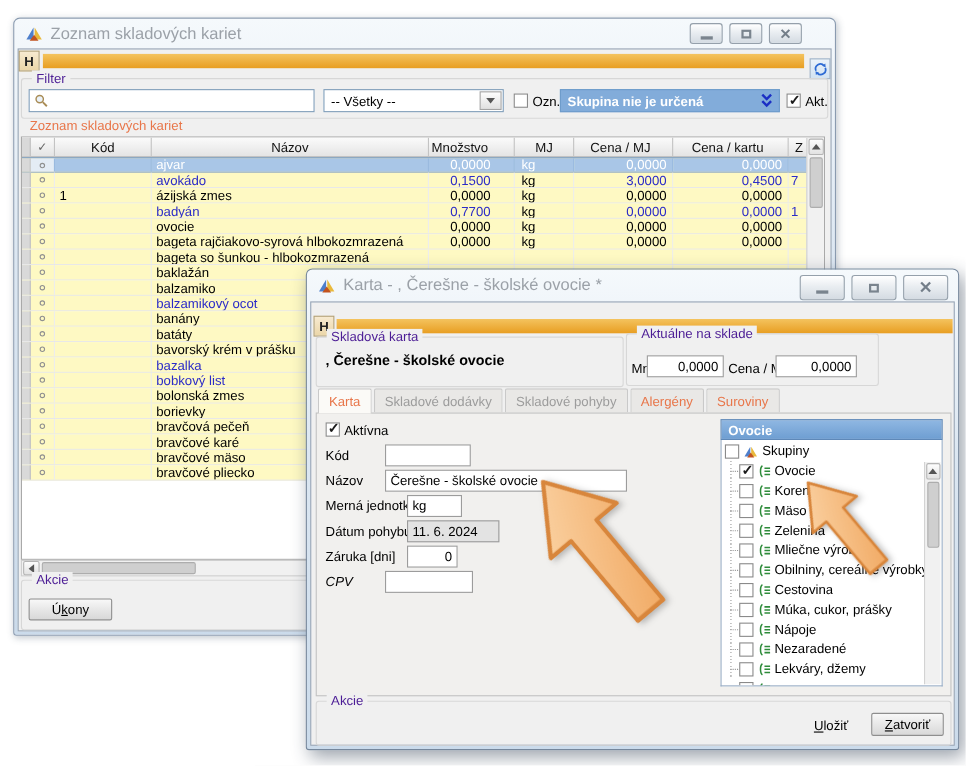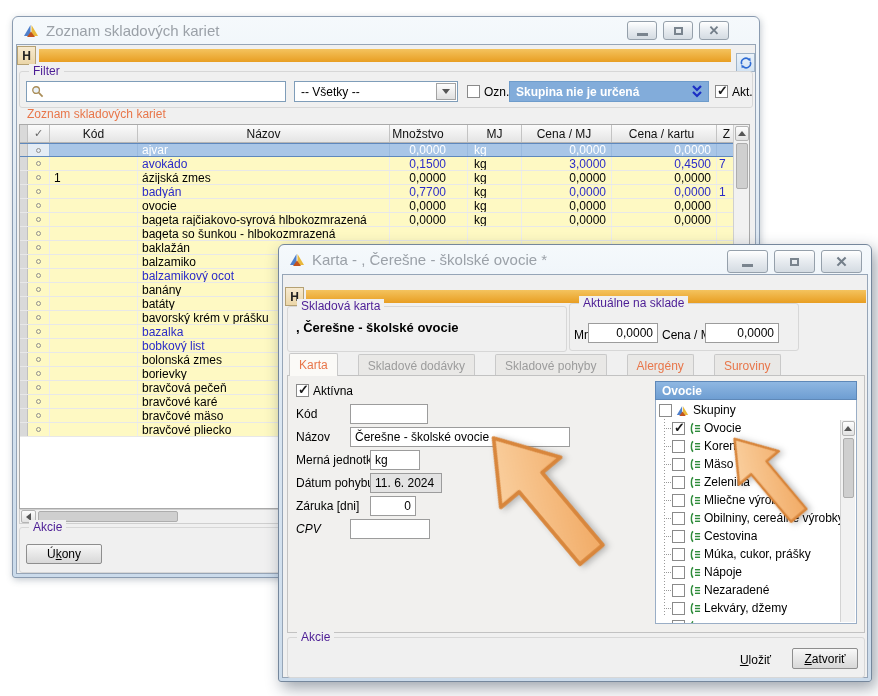--- a/index.html
+++ b/index.html
@@ -125,21 +125,21 @@
   .item-name{position:absolute;left:8px;top:13px;font-size:13px;font-weight:bold;white-space:nowrap}
   .stockgrp{left:286px;top:28px;width:230px;height:48px}
   .s-label{position:absolute;font-size:12px;color:#000}
   .f-input{position:absolute;height:20px;background:#fff;border:1px solid #9C9C9C;
            display:flex;align-items:center;padding:0 4px;font-size:12px;white-space:nowrap;overflow:hidden}
   .f-input.ro{background:#E3E3E3}
   .f-input.rt{justify-content:flex-end}
   .mn-in{left:18px;top:19px;width:70px;justify-content:flex-end}
   .cm-in{left:135px;top:19px;width:74px;justify-content:flex-end}
 
-  .tabbar{position:absolute;left:6px;top:78px;height:23px;display:flex;gap:20px;align-items:flex-end}
+  .tabbar{position:absolute;left:6px;top:78px;height:23px;display:flex;gap:2px;align-items:flex-start}
   .tab{height:22px;padding:0 9px;display:flex;align-items:center;font-size:12px;
        border:1px solid #C9C9C9;border-bottom:none;border-radius:2px 2px 0 0;background:#E9E8E6;color:#E8764A}
   .tab.active{background:#FBFAF7;height:23px;position:relative;z-index:3;color:#E8764A}
   .tab.disabled{color:#9C9C9C}
   .content{position:absolute;left:4px;top:100px;width:578px;height:258px;border:1px solid #C2C2C2;
            background:#F1F0EE}
   .aktivna{left:8px;top:8px}
   .f-label{position:absolute;left:8px;font-size:12px;white-space:nowrap}
 
   .gpanel{position:absolute;left:367px;top:5px;width:202px;height:243px}
@@ -604,21 +604,21 @@
           <span>Aktívna</span>
         </label>
         <div>
             <div class="f-label" style="top: 31px;">Kód</div>
             <div class="f-input" style="top: 28px; left: 62px; width: 78px;"></div>
             <div class="f-label" style="top: 54px;">Názov</div>
             <div class="f-input" style="top: 51px; left: 62px; width: 220px;">Čerešne - školské ovocie</div>
             <div class="f-label" style="top: 77px;">Merná jednotka</div>
             <div class="f-input" style="top: 74px; left: 82px; width: 50px;">kg</div>
             <div class="f-label" style="top: 100px;">Dátum pohybu</div>
-            <div class="f-input ro" style="top: 97px; left: 82px; width: 72px;">11. 6. 2024</div>
+            <div class="f-input ro" style="top: 97px; left: 82px; width: 84px;">11. 6. 2024</div>
             <div class="f-label" style="top: 123px;">Záruka [dni]</div>
             <div class="f-input rt" style="top: 120px; left: 82px; width: 46px;">0</div>
             <div class="f-label" style="top: 146px; font-style: italic;">CPV</div>
             <div class="f-input" style="top: 143px; left: 62px; width: 80px;"></div>
           </div>
 
         <div class="gpanel">
           <div class="g-head2">Ovocie</div>
           <div class="g-list">
             <div class="dotline"></div>

